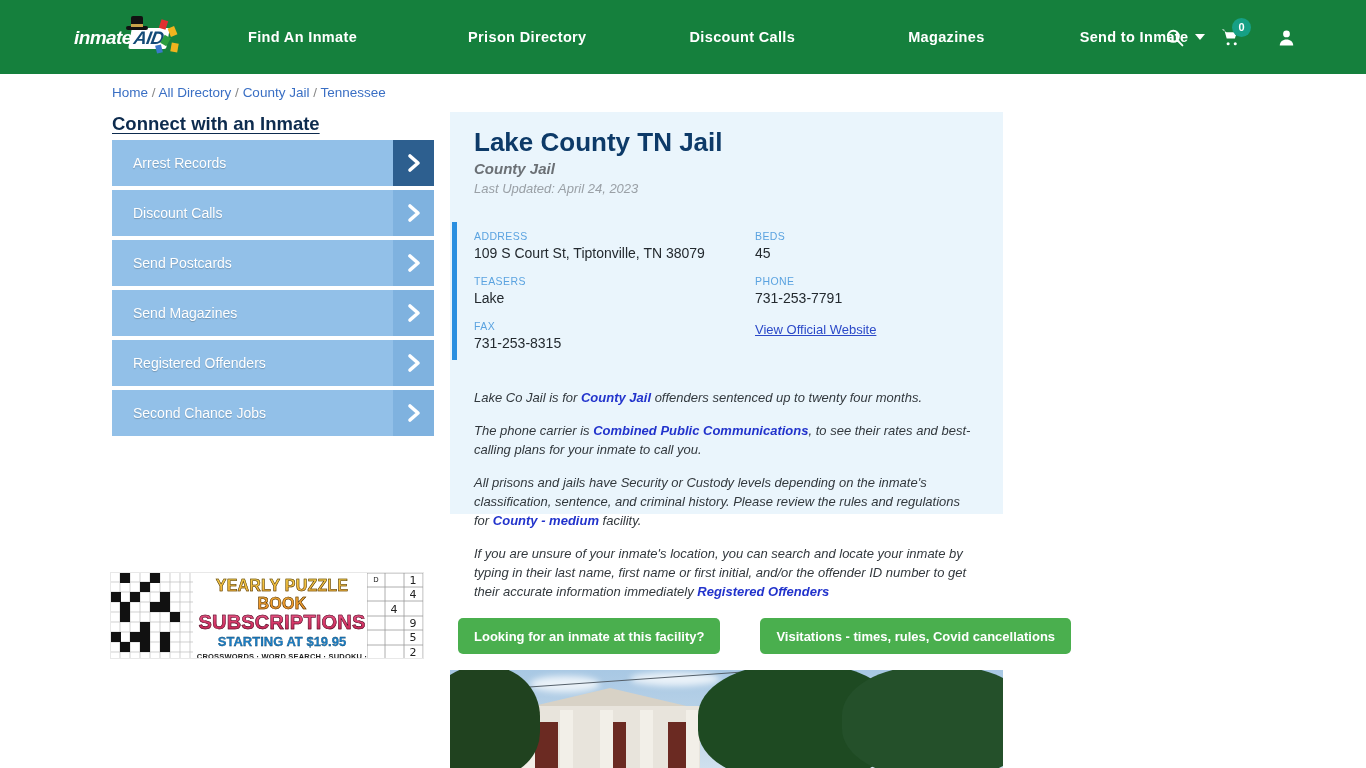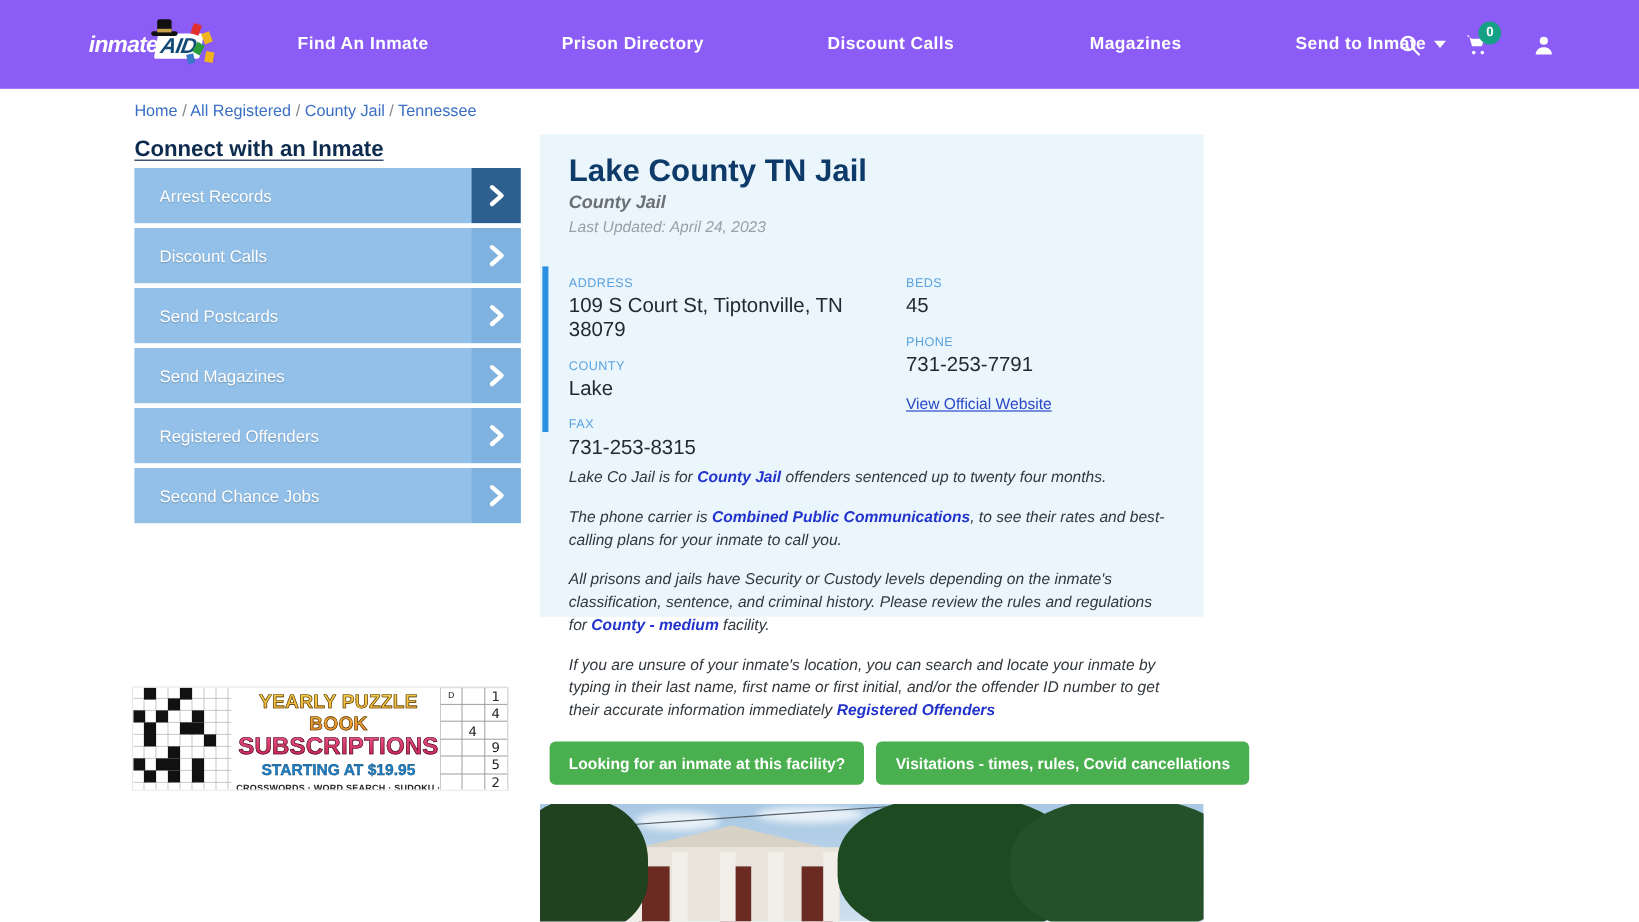--- a/index.html
+++ b/index.html
@@ -8,21 +8,21 @@
     width: 1366px; height: 768px;
     background: #ffffff;
     font-family: "Liberation Sans", sans-serif;
     overflow: hidden;
   }
 
   
   .header {
     position: absolute; top: 0; left: 0;
     width: 1366px; height: 74px;
-    background: #8b5cf6;
+    background: #15803d;
     display: flex; align-items: center;
   }
   .logo {
     position: absolute; left: 74px; top: 18px;
     width: 120px; height: 40px;
     display: flex; align-items: center;
   }
   .logo-text {
     color: #ffffff; font-size: 19px; font-weight: 700;
     letter-spacing: -0.6px; font-style: italic;
@@ -141,32 +141,32 @@
   .card-upd { position: absolute; left: 24px; top: 69px; font-size: 13px; font-style: italic; color: #9aa0a6; }
 
   .accent-bar { position: absolute; left: 2px; top: 110px; width: 5px; height: 138px; background: #2a8fe0; }
 
   .info { position: absolute; left: 24px; top: 118px; width: 510px; }
   .info-col { position: absolute; top: 0; }
   .col-left { left: 0; width: 270px; }
   .col-right { left: 281px; width: 230px; }
   .info-row { margin-bottom: 14px; }
   .info-lbl { font-size: 10.5px; color: #5ba3e0; letter-spacing: 0.4px; margin-bottom: 3px; }
-  .info-val { font-size: 17px; color: #23292e; }
+  .info-val { font-size: 14px; color: #23292e; }
   .info-link { font-size: 13px; color: #2b49c8; text-decoration: underline; cursor: pointer; }
 
   .body-txt { position: absolute; left: 24px; top: 276px; width: 500px; }
   .body-txt p {
     font-size: 13px; font-style: italic; color: #32383d;
     line-height: 19px; margin-bottom: 14px;
   }
   .body-txt a { color: #2233cc; font-weight: 700; text-decoration: none; cursor: pointer; font-style: italic; }
 
   
-  .btn-row { position: absolute; left: 458px; top: 618px; display: flex; gap: 10px; }
+  .btn-row { position: absolute; left: 458px; top: 618px; display: flex; gap: 40px; }
   .gbtn {
     background: #4aaf4e; color: #ffffff; font-size: 13px; font-weight: 700;
     border-radius: 5px; padding: 0 16px; height: 36px;
     display: flex; align-items: center; justify-content: center;
     cursor: pointer; white-space: nowrap; border: none;
     font-family: "Liberation Sans", sans-serif;
   }
 
   
   .photo {
@@ -240,21 +240,21 @@
         <circle cx="12" cy="7.5" r="4.3"></circle>
           <path d="M3.5 22c0-4.8 3.8-7.6 8.5-7.6s8.5 2.8 8.5 7.6z"></path>
       </svg>
     </span>
   </div>
 </div>
 
 <div class="breadcrumb">
   <a>Home</a>
   <span class="sep">/</span>
-  <a>All Registered</a>
+  <a>All Directory</a>
   <span class="sep">/</span>
   <a>County Jail</a>
   <span class="sep">/</span>
   <a>Tennessee</a>
 </div>
 
 <div class="side-title">Connect with an Inmate</div>
 
 <div class="side-list">
   <div class="side-btn active">
@@ -366,21 +366,21 @@
 
   <div class="accent-bar"></div>
 
   <div class="info">
     <div class="info-col col-left">
       <div class="info-row">
         <div class="info-lbl">ADDRESS</div>
         <div class="info-val">109 S Court St, Tiptonville, TN 38079</div>
       </div>
       <div class="info-row">
-        <div class="info-lbl">COUNTY</div>
+        <div class="info-lbl">TEASERS</div>
         <div class="info-val">Lake</div>
       </div>
       <div class="info-row">
         <div class="info-lbl">FAX</div>
         <div class="info-val">731-253-8315</div>
       </div>
     </div>
     <div class="info-col col-right">
       <div class="info-row">
         <div class="info-lbl">BEDS</div>

